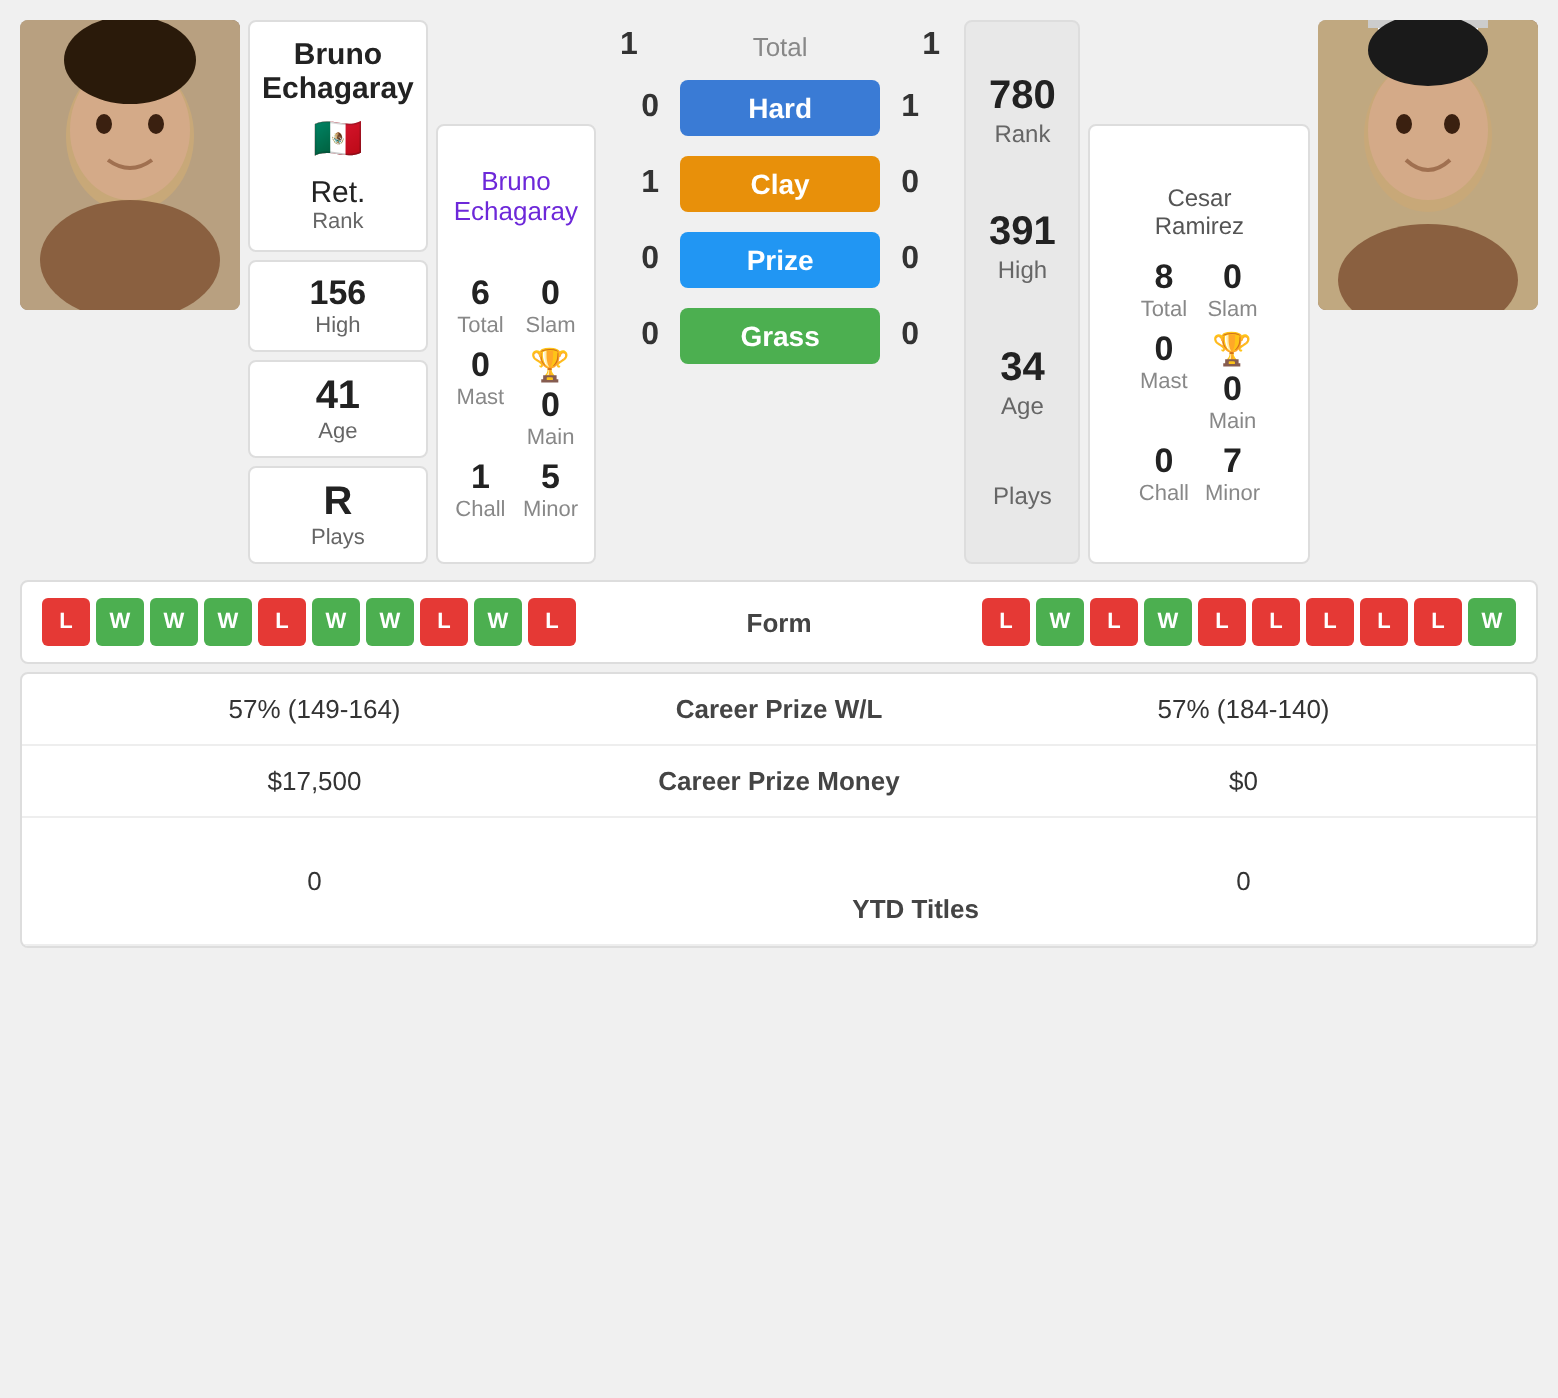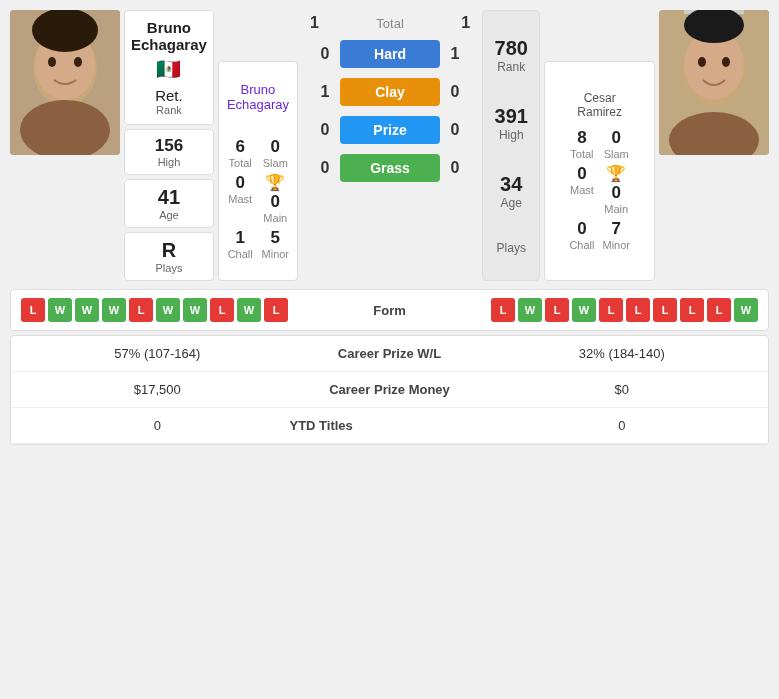--- a/index.html
+++ b/index.html
@@ -287,29 +287,29 @@
         <span style="width: 24px; height: 24px; border-radius: 3px; display: flex; align-items: center; justify-content: center; font-size: 11px; font-weight: bold; color: white; background: rgb(229, 57, 53);">L</span>
         <span style="width: 24px; height: 24px; border-radius: 3px; display: flex; align-items: center; justify-content: center; font-size: 11px; font-weight: bold; color: white; background: rgb(229, 57, 53);">L</span>
         <span style="width: 24px; height: 24px; border-radius: 3px; display: flex; align-items: center; justify-content: center; font-size: 11px; font-weight: bold; color: white; background: rgb(229, 57, 53);">L</span>
         <span style="width: 24px; height: 24px; border-radius: 3px; display: flex; align-items: center; justify-content: center; font-size: 11px; font-weight: bold; color: white; background: rgb(229, 57, 53);">L</span>
         <span style="width: 24px; height: 24px; border-radius: 3px; display: flex; align-items: center; justify-content: center; font-size: 11px; font-weight: bold; color: white; background: rgb(76, 175, 80);">W</span>
       </div>
   </div>
 
   <div class="stats-rows" id="career-stats-rows">
       <div style="display: flex; align-items: center; border-bottom: 1px solid rgb(238, 238, 238); padding: 10px 14px;">
-    <span style="flex:1;text-align:center;font-size:13px;color:#333;">57% (107-164)</span>
+    <span style="flex:1;text-align:center;font-size:13px;color:#333;">57% (149-164)</span>
     <span style="width:200px;text-align:center;font-size:13px;font-weight:bold;color:#444;">Career Prize W/L</span>
-    <span style="flex:1;text-align:center;font-size:13px;color:#333;">32% (184-140)</span>
+    <span style="flex:1;text-align:center;font-size:13px;color:#333;">57% (184-140)</span>
   </div>
       <div style="display: flex; align-items: center; border-bottom: 1px solid rgb(238, 238, 238); padding: 10px 14px;">
     <span style="flex:1;text-align:center;font-size:13px;color:#333;">$17,500</span>
     <span style="width:200px;text-align:center;font-size:13px;font-weight:bold;color:#444;">Career Prize Money</span>
     <span style="flex:1;text-align:center;font-size:13px;color:#333;">$0</span>
   </div>
       <div style="display: flex; align-items: center; border-bottom: 1px solid rgb(238, 238, 238); padding: 10px 14px;">
     <span style="flex:1;text-align:center;font-size:13px;color:#333;">0</span>
-    <span style="width:200px;text-align:left;font-size:13px;font-weight:bold;color:#444;">YTD Titles</span>
+    <span style="width:200px;text-align:right;font-size:13px;font-weight:bold;color:#444;margin-top:28px;">YTD Titles</span>
     <span style="flex:1;text-align:center;font-size:13px;color:#333;">0</span>
   </div>
     </div>
 
 </div>
 
 </body></html>

